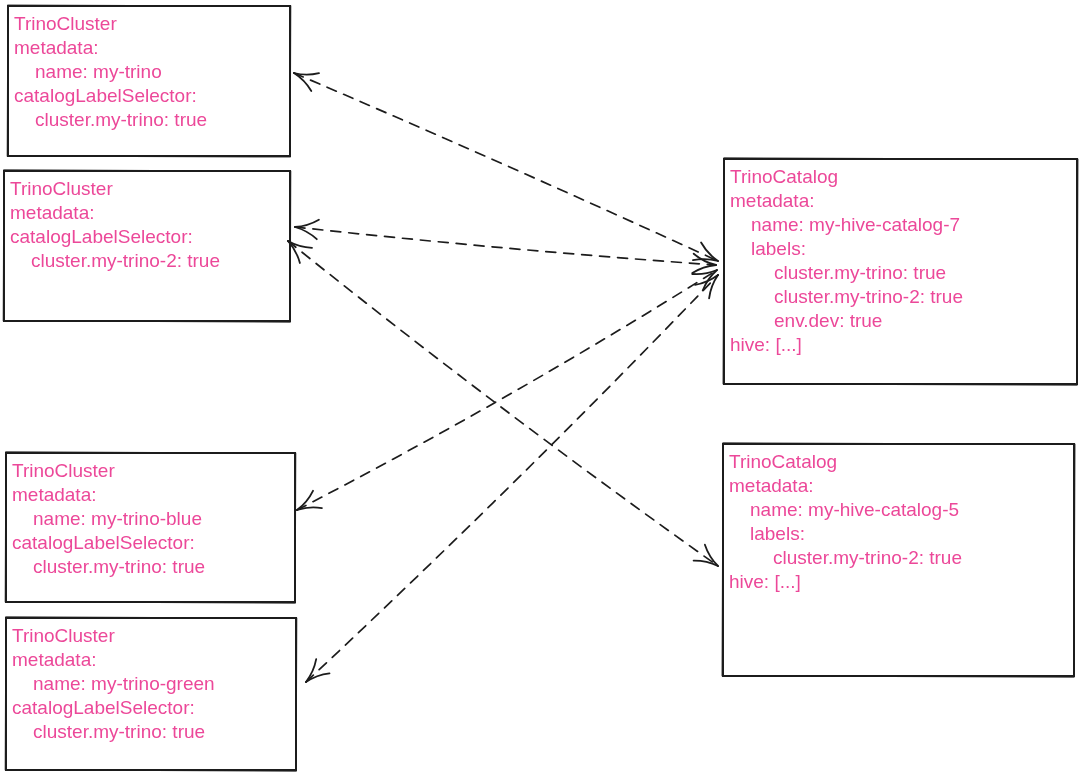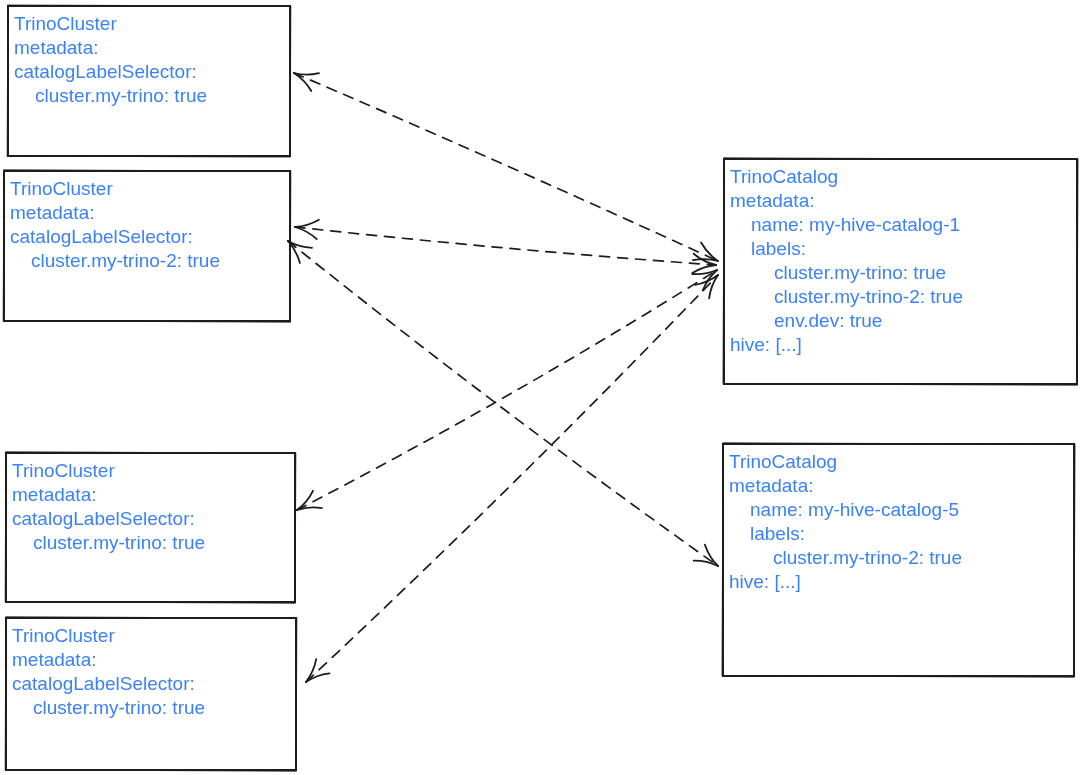--- a/index.html
+++ b/index.html
@@ -1,21 +1,21 @@
 <!DOCTYPE html>
 <html><head>
 <meta charset="utf-8">
 <style>
   html,body{margin:0;padding:0;background:#ffffff;}
   .canvas{
     position:relative;
     width:1082px;height:775px;
     background:#ffffff;
     font-family:"Liberation Sans", sans-serif;
-    color:#3b82f6;
+    color:#ec4899;
     overflow:hidden;
     text-decoration:underline;
   }
   #edges{
     position:absolute;left:0;top:0;width:1082px;height:775px;
     pointer-events:none;
     z-index:3;
   }
   .box{
     position:absolute;
@@ -70,49 +70,52 @@
       <path d="M 306 682 Q 517.6 484.2 718 275" fill="none" stroke="#1c1c1c" stroke-width="1.7" stroke-dasharray="10 8" stroke-linecap="round"></path>
       <path d="M 718 275 Q 710.7 285.6 709.1 298.4" fill="none" stroke="#1c1c1c" stroke-width="1.8" stroke-linecap="round"></path>
       <path d="M 718 275 Q 707.7 282.7 695.0 284.9" fill="none" stroke="#1c1c1c" stroke-width="1.8" stroke-linecap="round"></path>
       <path d="M 306 682 Q 313.8 671.8 316.2 659.2" fill="none" stroke="#1c1c1c" stroke-width="1.8" stroke-linecap="round"></path>
       <path d="M 306 682 Q 316.7 674.9 329.5 673.4" fill="none" stroke="#1c1c1c" stroke-width="1.8" stroke-linecap="round"></path>
     </svg>
 
   <section class="box" style="left:7px;top:5px;width:284px;height:152px">
     <div class="ln i0">TrinoCluster</div>
     <div class="ln i0">metadata:</div>
+    <div class="ln i1">name: my-trino</div>
     <div class="ln i0">catalogLabelSelector:</div>
     <div class="ln i1">cluster.my-trino: true</div>
   </section>
 
   <section class="box" style="left:3px;top:170px;width:288px;height:152px">
     <div class="ln i0">TrinoCluster</div>
     <div class="ln i0">metadata:</div>
     <div class="ln i0">catalogLabelSelector:</div>
     <div class="ln i1">cluster.my-trino-2: true</div>
   </section>
 
   <section class="box" style="left:5px;top:452px;width:291px;height:151px">
     <div class="ln i0">TrinoCluster</div>
     <div class="ln i0">metadata:</div>
+    <div class="ln i1">name: my-trino-blue</div>
     <div class="ln i0">catalogLabelSelector:</div>
     <div class="ln i1">cluster.my-trino: true</div>
   </section>
 
   <section class="box" style="left:5px;top:617px;width:292px;height:154px">
     <div class="ln i0">TrinoCluster</div>
     <div class="ln i0">metadata:</div>
+    <div class="ln i1">name: my-trino-green</div>
     <div class="ln i0">catalogLabelSelector:</div>
     <div class="ln i1">cluster.my-trino: true</div>
   </section>
 
   <section class="box" style="left:723px;top:158px;width:355px;height:227px">
     <div class="ln i0">TrinoCatalog</div>
     <div class="ln i0">metadata:</div>
-    <div class="ln i1">name: my-hive-catalog-1</div>
+    <div class="ln i1">name: my-hive-catalog-7</div>
     <div class="ln i1">labels:</div>
     <div class="ln i2">cluster.my-trino: true</div>
     <div class="ln i2">cluster.my-trino-2: true</div>
     <div class="ln i2">env.dev: true</div>
     <div class="ln i0">hive: [...]</div>
   </section>
 
   <section class="box" style="left:722px;top:443px;width:353px;height:234px">
     <div class="ln i0">TrinoCatalog</div>
     <div class="ln i0">metadata:</div>

